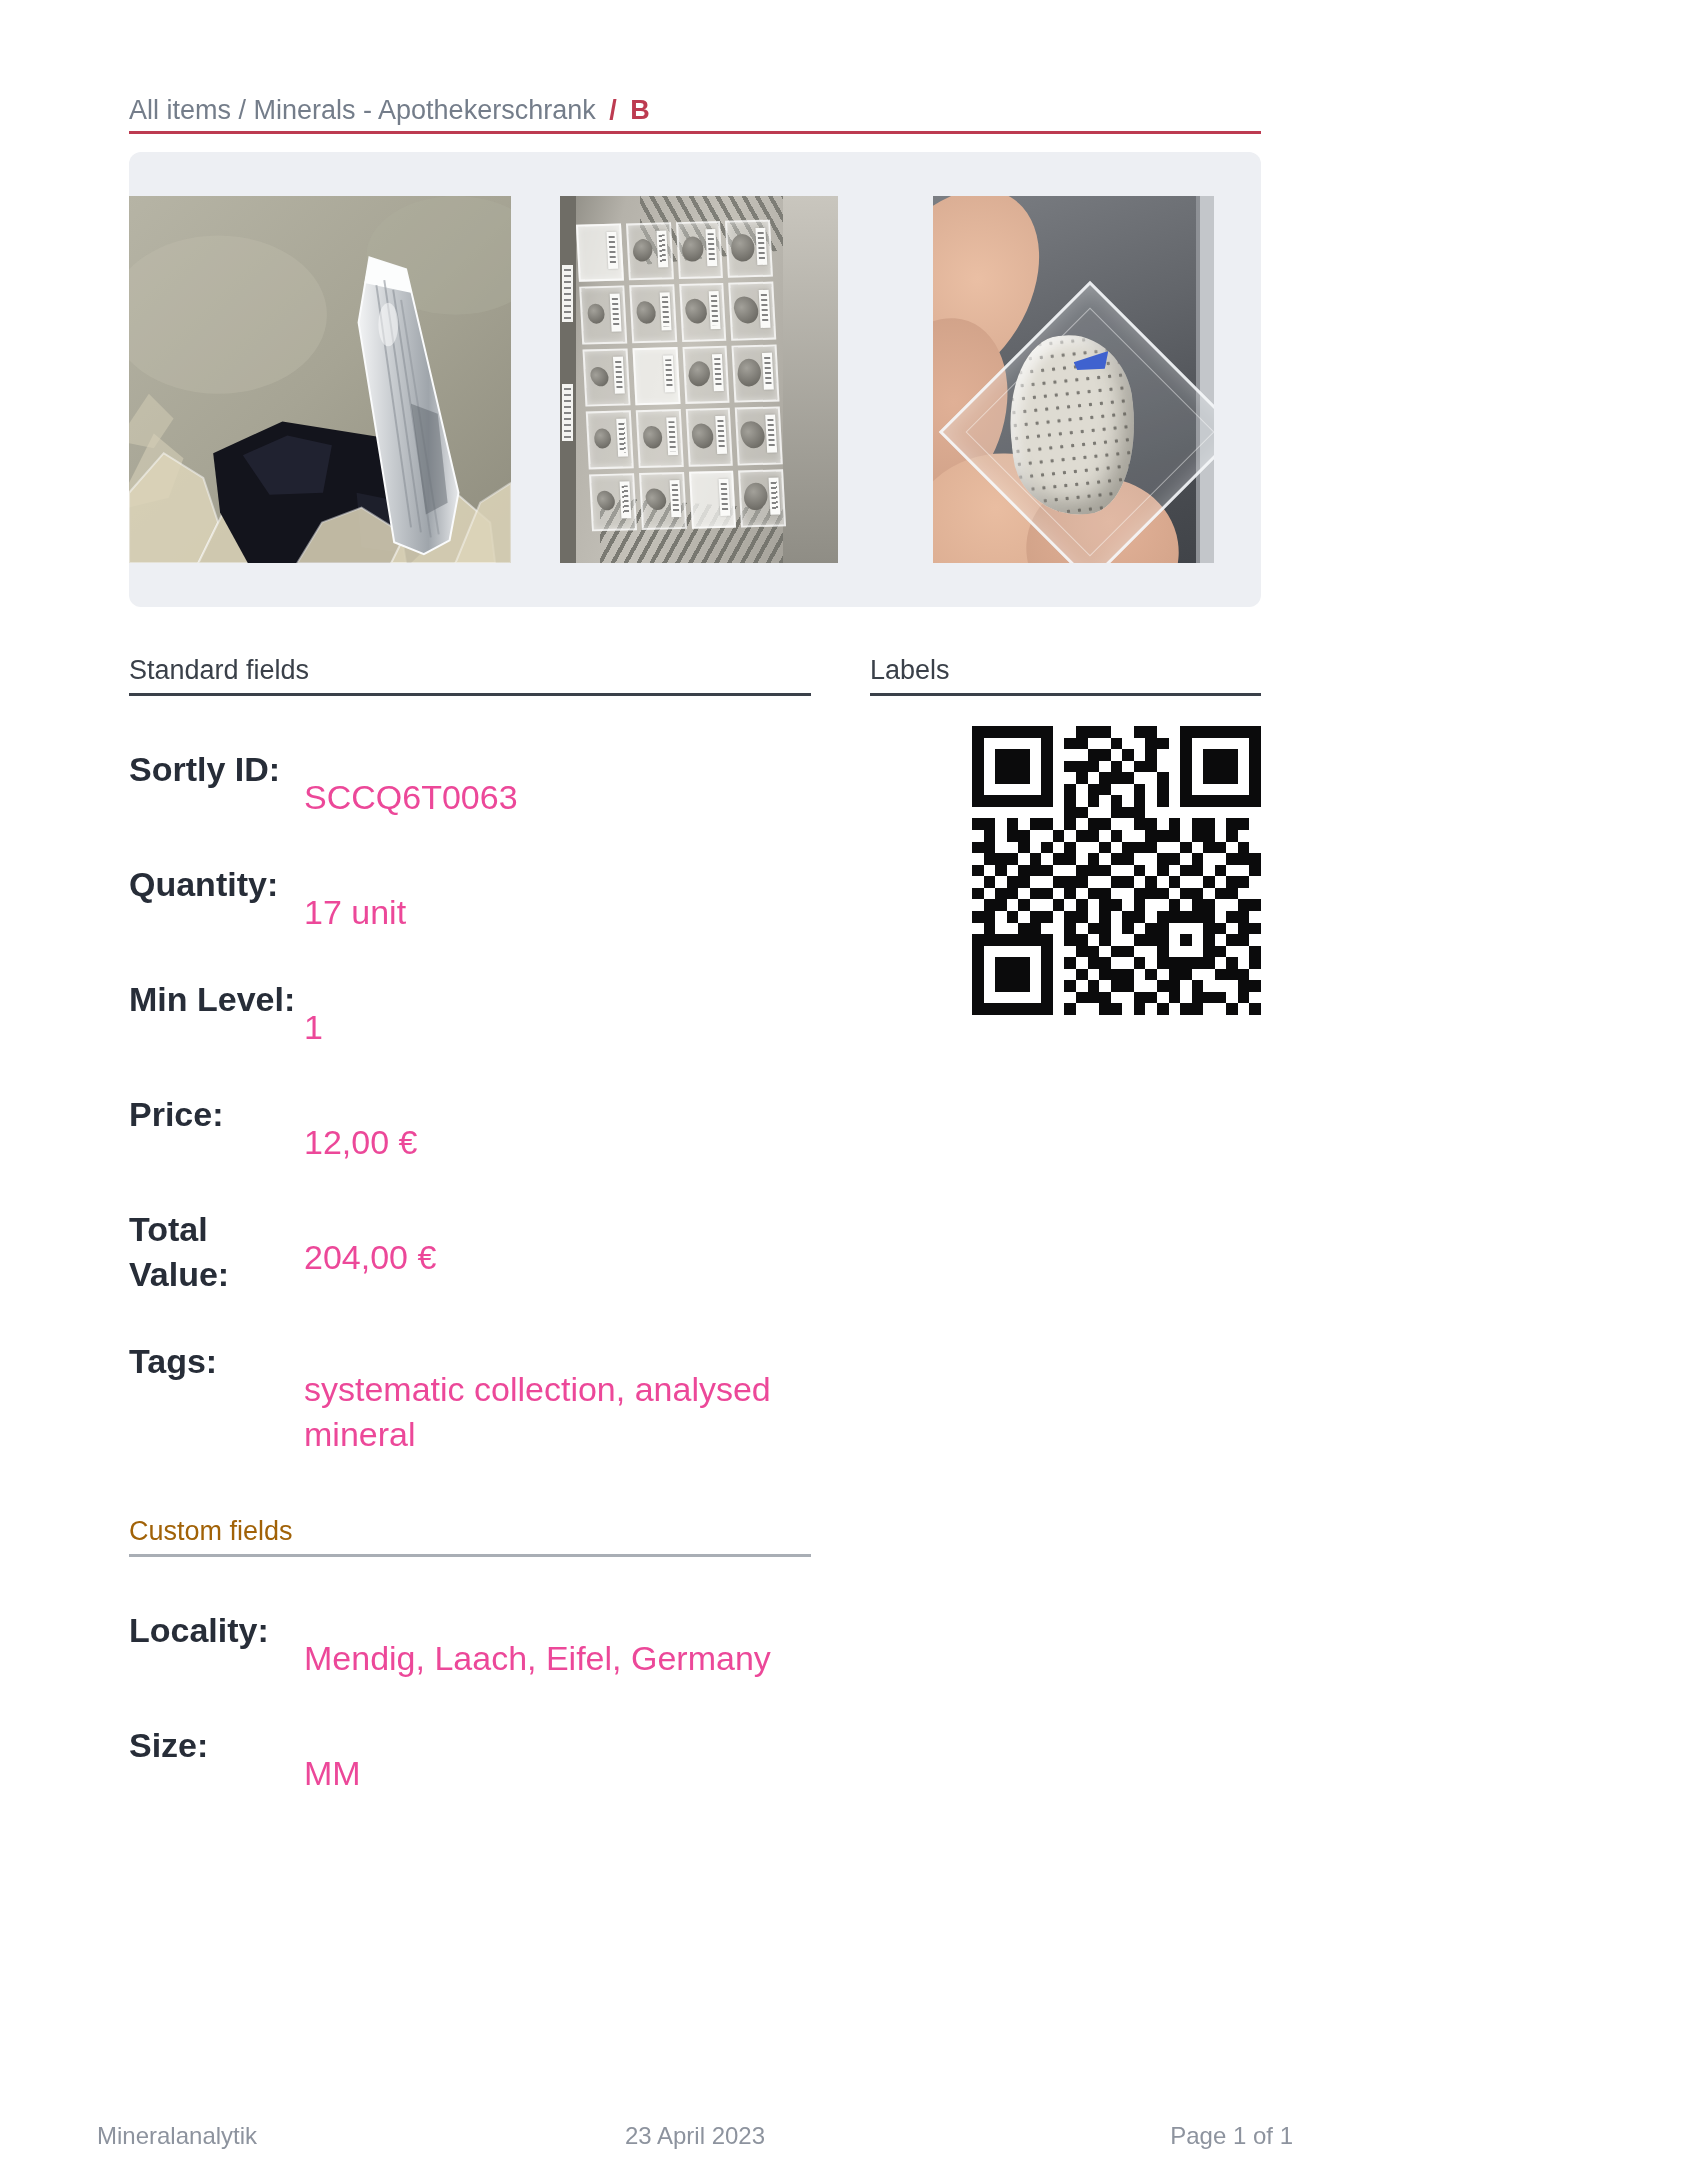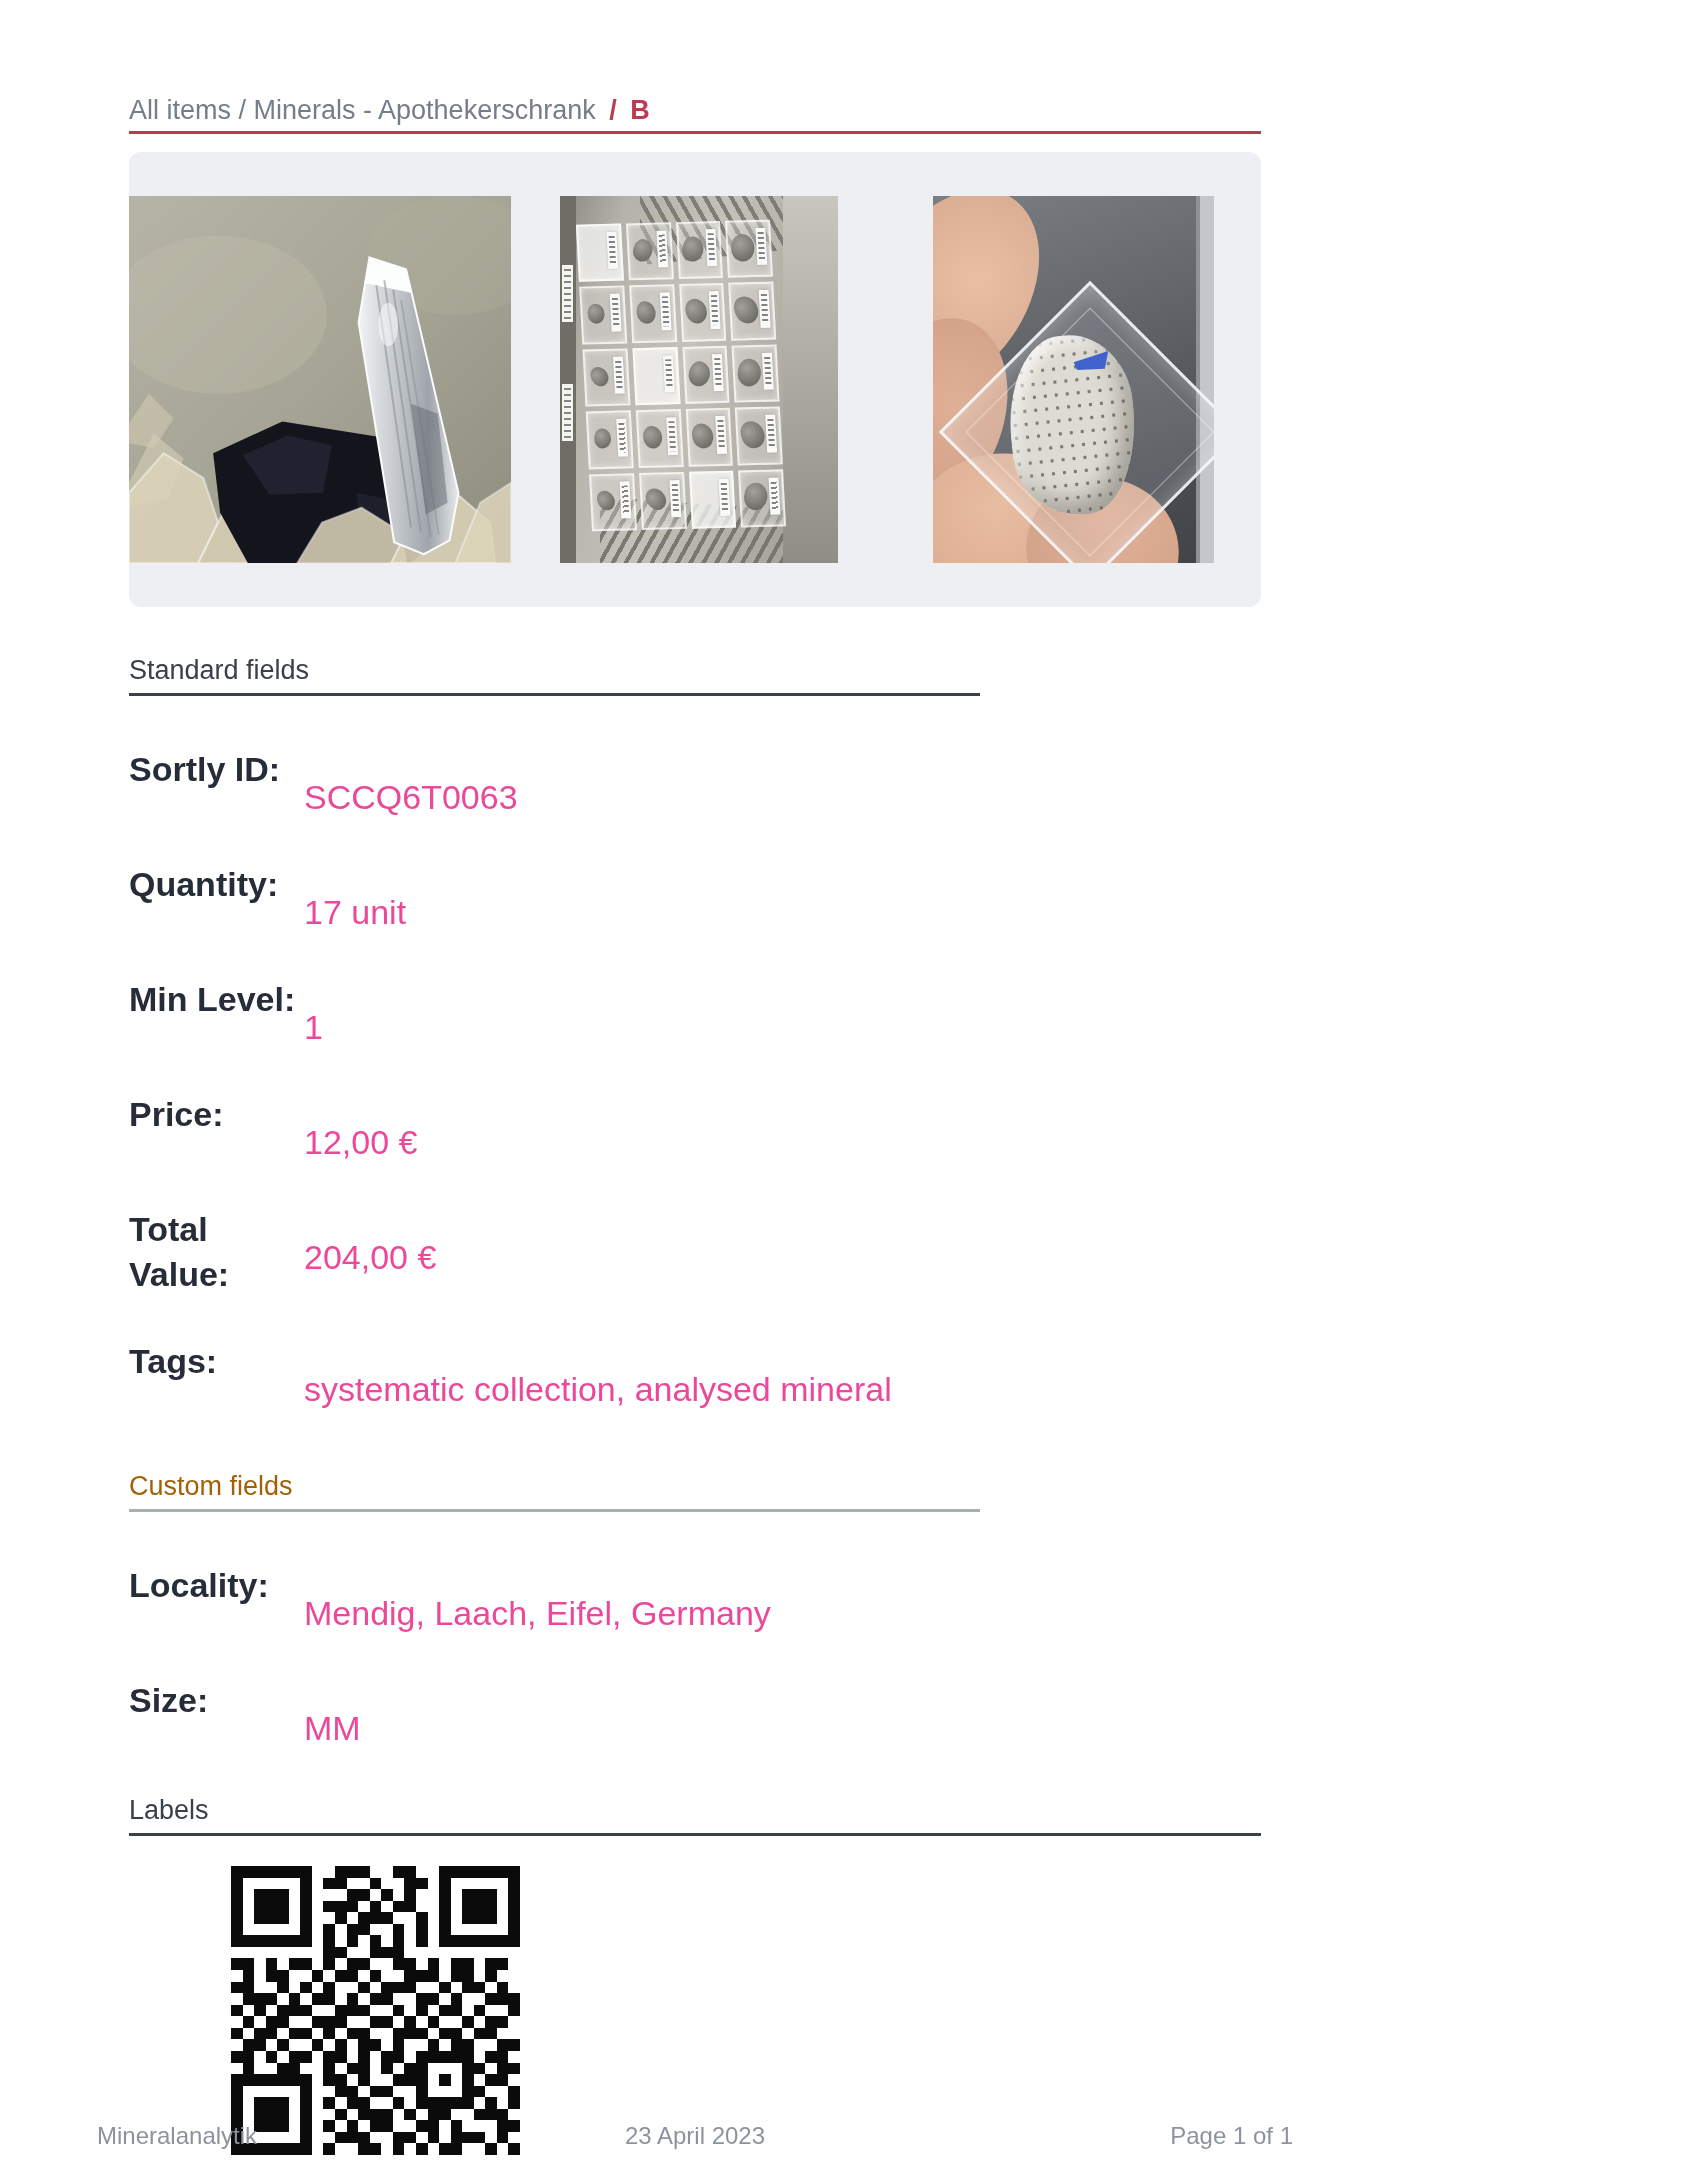--- a/index.html
+++ b/index.html
@@ -104,21 +104,21 @@
   
   .title{
     margin-top:53px;
     font-size:61px;
     font-weight:bold;
     line-height:73px;
     color:#272d38;
   }
 
   
-  .columns{display:flex;margin-top:46px;flex-direction:column;}
+  .columns{display:flex;margin-top:46px;}
   .col-left{width:851px;}
   .col-gap{width:74px;}
   .col-right{flex:1;}
   .section-heading{
     font-size:27px;line-height:34px;
     padding-bottom:6px;
     border-bottom:3px solid #3a4049;
     color:#3a4049;
   }
   .section-heading.gray{color:#a16207;border-bottom-color:#a9aeb5;}

